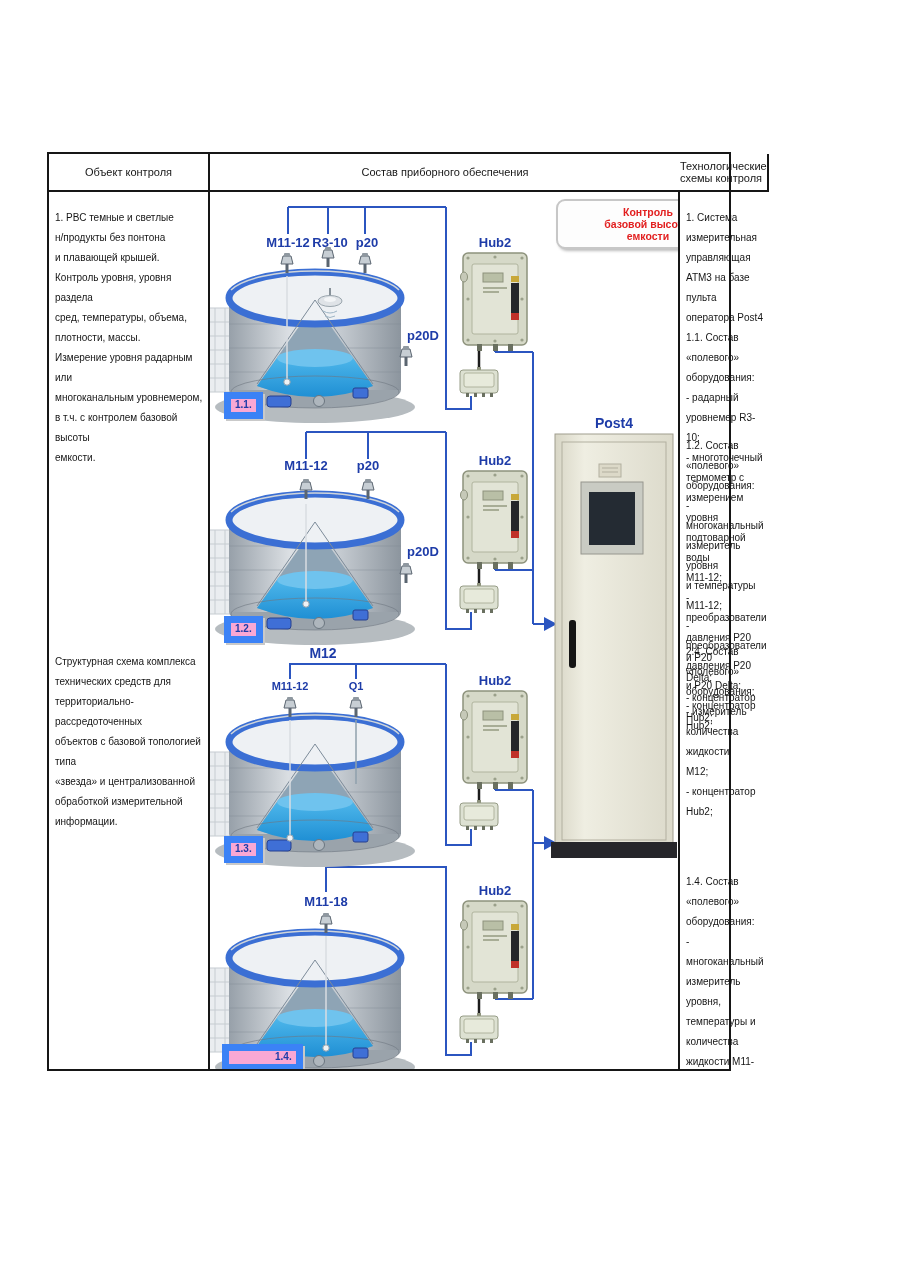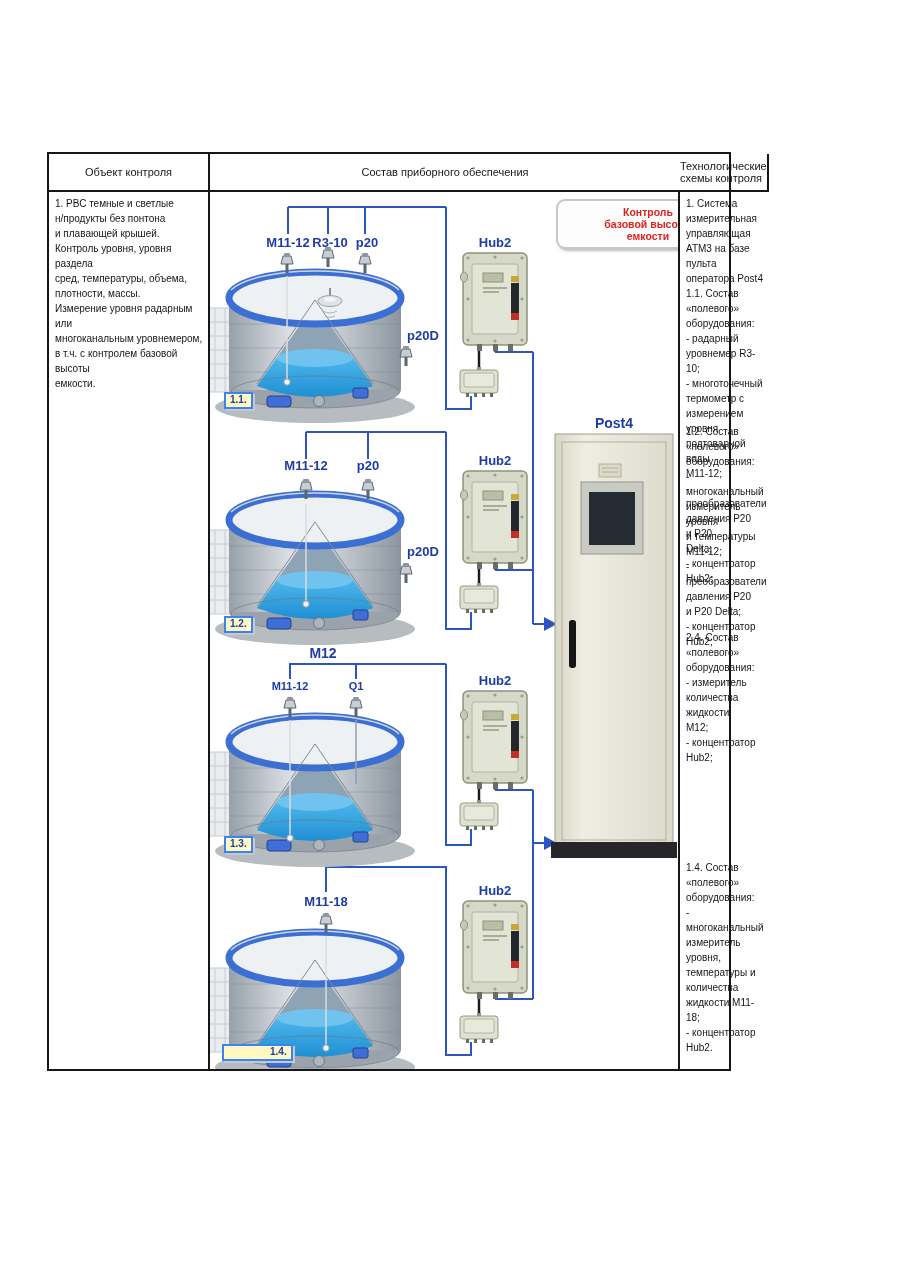--- a/index.html
+++ b/index.html
@@ -5,23 +5,23 @@
   html,body{margin:0;padding:0;}
   body{width:900px;height:1262px;position:relative;background:#ffffff;
        font-family:"Liberation Sans",sans-serif;color:#151515;}
   .table{position:absolute;left:47px;top:152px;width:684px;height:919px;
          border:2px solid #161616;box-sizing:border-box;display:grid;
          grid-template-columns:161px 470px 1fr;grid-template-rows:38px 1fr;}
   .hcell{border-bottom:2px solid #161616;display:flex;align-items:center;justify-content:center;
          font-size:11px;}
   .bcell{position:relative;overflow:hidden;}
   .rb{border-right:2px solid #161616;}
-  .txt{white-space:pre-line;font-size:10px;line-height:15px;}
+  .txt{white-space:pre-line;font-size:10px;line-height:20px;margin-top:12px;}
   .blk{position:absolute;left:6px;right:4px;}
-  .badge{position:absolute;background:#fef9c3;border:2px solid #3b82f6;box-shadow:2px 2px 0 #c9c9c9;
+  .badge{position:absolute;background:#f9a8d4;border:7px solid #3b82f6;box-shadow:2px 2px 0 #c9c9c9;
          color:#1e3ca8;font-weight:bold;font-size:10px;padding:0 4px 1px 4px;line-height:12px;}
   .callout{position:absolute;left:346px;top:7px;width:114px;height:46px;background:#fdfdfd;
            border:2px solid #c7c7c7;border-radius:9px;box-shadow:2px 2px 3px #bdbdbd;
            display:flex;align-items:center;justify-content:center;text-align:center;
            color:#e21f1f;font-weight:bold;font-size:10.5px;line-height:12px;white-space:pre-line;padding-left:33px;}
   svg{position:absolute;left:0;top:0;}
   text.lbl{font-family:"Liberation Sans",sans-serif;font-weight:bold;font-size:13px;fill:#1e3ca8;}
   text.lblB{font-family:"Liberation Sans",sans-serif;font-weight:bold;font-size:14px;fill:#1e3ca8;}
 </style>
 </head>
@@ -36,20 +36,27 @@
     <div class="blk txt" style="top:4px;">1. РВС темные и светлые
 н/продукты без понтона
 и плавающей крышей.
 Контроль уровня, уровня раздела
 сред, температуры, объема,
 плотности, массы.
 Измерение уровня радарным или
 многоканальным уровнемером,
 в т.ч. с контролем базовой высоты
 емкости.</div>
+    <div class="blk txt" style="top:448px;">Структурная схема комплекса
+технических средств для
+территориально-рассредоточенных
+объектов с базовой топологией типа
+«звезда» и централизованной
+обработкой измерительной
+информации.</div>
   </div>
 
   <div class="bcell rb">
     <svg width="470" height="879" viewBox="0 0 470 879">
       <defs>
         <linearGradient id="gBody" x1="0" y1="0" x2="1" y2="0">
           <stop offset="0" stop-color="#97a0a9"></stop>
             <stop offset="0.35" stop-color="#dbdfe3"></stop>
           <stop offset="0.65" stop-color="#c4cad0"></stop>
             <stop offset="1" stop-color="#8c959e"></stop>

